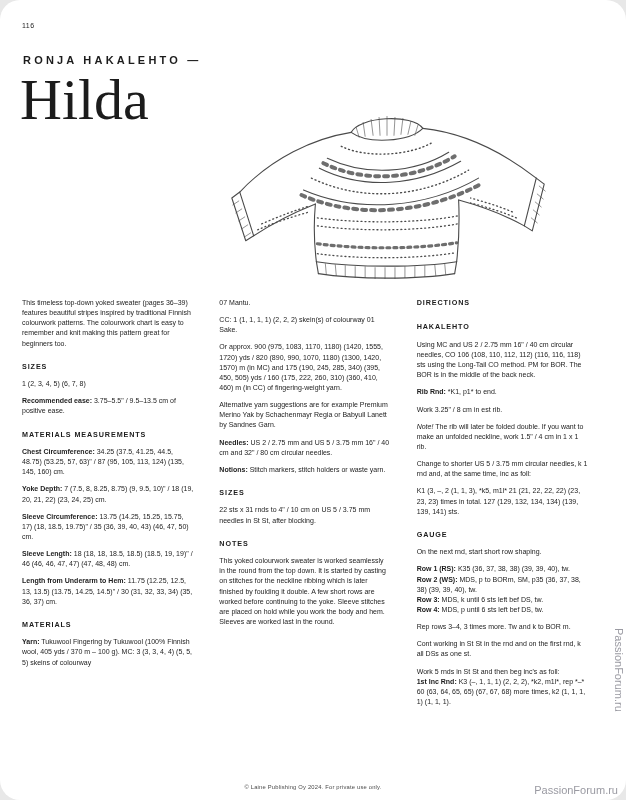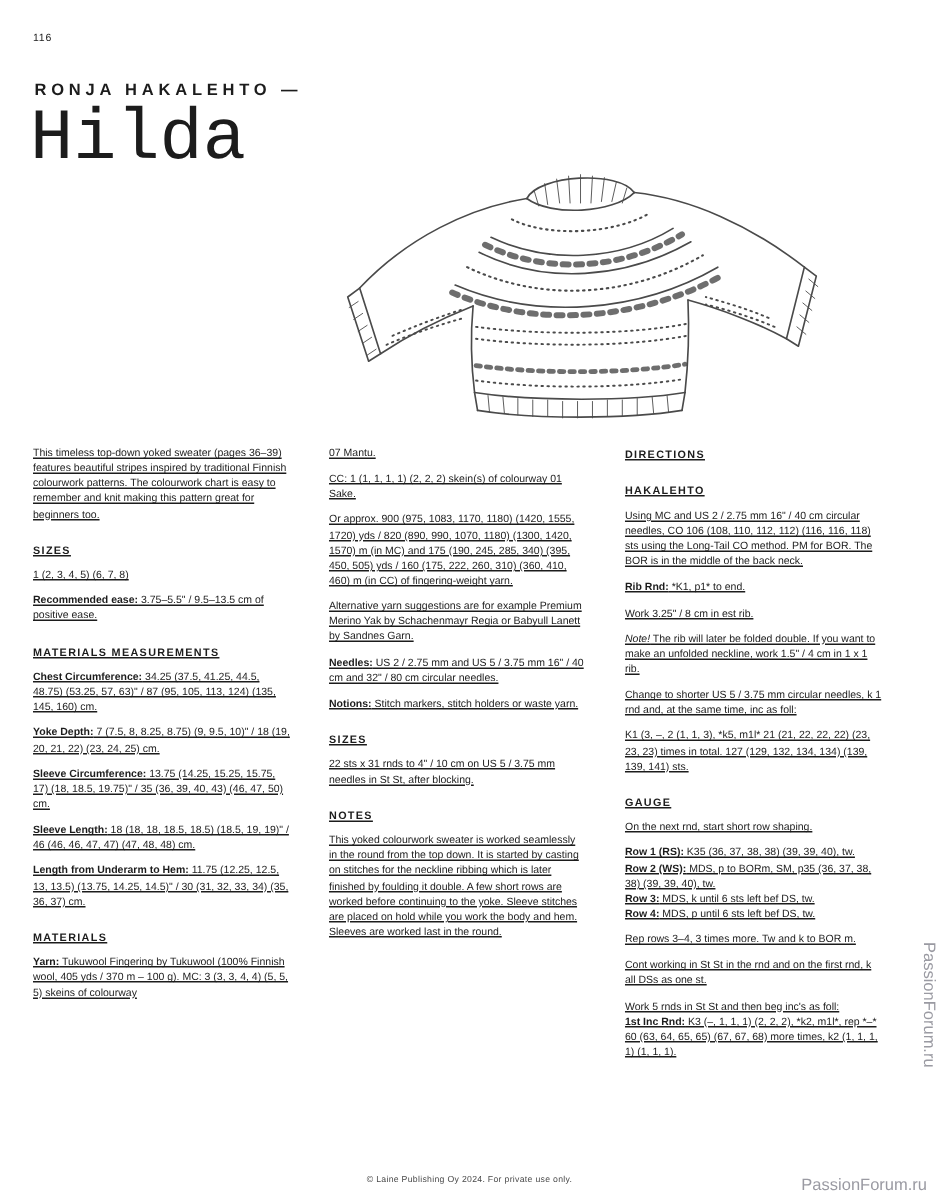--- a/index.html
+++ b/index.html
@@ -4,38 +4,39 @@
 <style>
   html,body{margin:0;padding:0;background:#e8e8e8;}
   .page{
     position:relative;
     width:626px;height:800px;
     background:#ffffff;
     font-family:"Liberation Sans", sans-serif;
     color:#1c1c1c;
     overflow:hidden;
     margin:0 auto;
+    border-radius:20px;
   }
   .page-number{position:absolute;top:22px;left:22px;font-size:7px;letter-spacing:.5px;}
   .author-line{
     position:absolute;top:54px;left:23px;
     font-size:11px;letter-spacing:3.2px;font-weight:bold;
     font-family:"Liberation Sans", sans-serif;
   }
   .page-title{
     position:absolute;top:66px;left:20px;
-    font-size:48px;font-weight:normal;letter-spacing:0;
-    font-family:Liberation Mono, monospace;
+    font-size:58px;font-weight:normal;letter-spacing:0;
+    font-family:Liberation Serif, serif;
   }
   .sweater{position:absolute;left:196px;top:106px;width:388px;height:188px;}
   .content{
     position:absolute;top:298px;left:22px;width:566px;
     display:flex;gap:26px;
   }
-  .col{width:172px;font-size:7px;line-height:1.45;text-decoration:underline;}
+  .col{width:172px;font-size:7px;line-height:1.45;}
   .col p{margin:0 0 7px 0;}
   h3.sec{
     font-size:7.2px;font-weight:bold;letter-spacing:.9px;
     margin:13px 0 7px 0;
   }
   h3.sec.first{margin-top:0;}
   h3.sec.big-gap{margin-bottom:14px;}
   .lead{font-weight:bold;}
   .note-lead{font-style:italic;}
   .footer{

